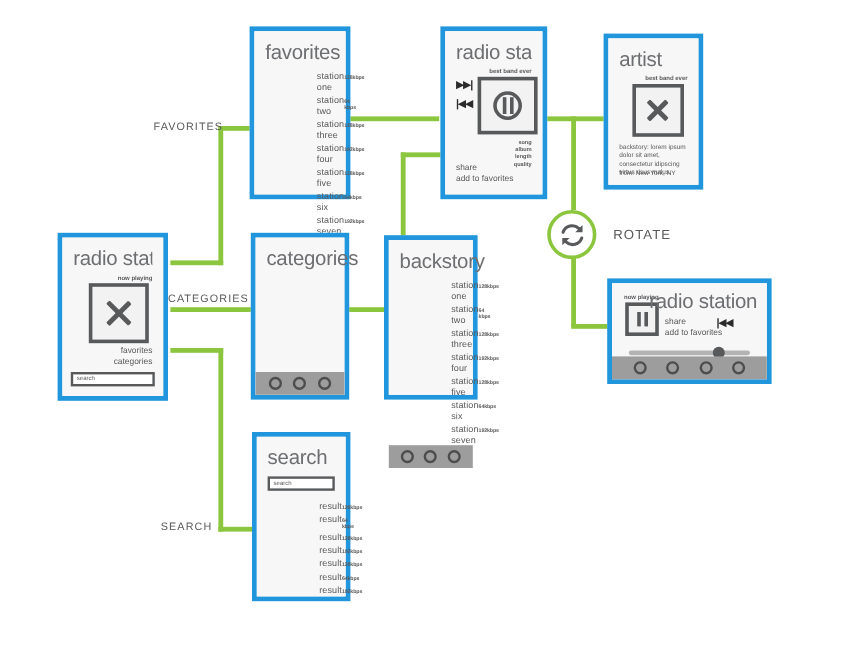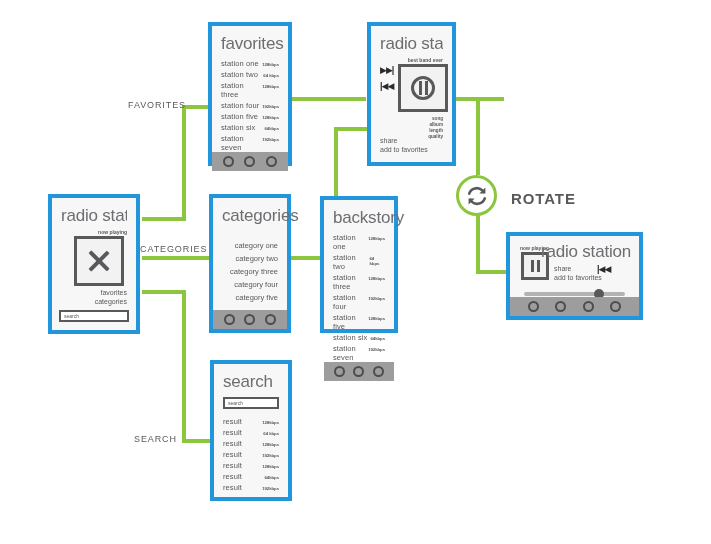--- a/index.html
+++ b/index.html
@@ -41,21 +41,21 @@
   }
 
   .ptitle{
     font-size:17px;font-weight:400;color:#6d6e71;
     line-height:19px;letter-spacing:-.2px;white-space:nowrap;
     margin:0 0 6px 0;
   }
 
   
   .rowlist{display:flex;flex-direction:column;gap:2px;}
-  .row{display:flex;justify-content:space-between;align-items:baseline;}
+  .row{display:flex;justify-content:space-between;align-items:baseline;margin-left:43px;}
   .row .nm{font-size:7.5px;color:#58595b;letter-spacing:.1px;}
   .row .rt{font-size:4.4px;color:#58595b;font-weight:700;letter-spacing:-.1px;}
 
   .catlist{display:flex;flex-direction:column;gap:4px;align-items:flex-end;}
   .catlist .nm{font-size:7.5px;color:#58595b;}
 
   
   .artbox{
     border:3px solid #58595b;background:#f2f2f2;
     display:flex;align-items:center;justify-content:center;
@@ -102,21 +102,21 @@
   }
   .metacol span{font-size:4.6px;color:#58595b;font-weight:700;}
 
   
   .rotate-badge{
     position:absolute;border-radius:50%;background:#ffffff;
     border:3px solid #8cc63f;box-sizing:border-box;
     display:flex;align-items:center;justify-content:center;
   }
   .rotate-label{
-    position:absolute;font-size:15px;letter-spacing:.9px;color:#58595b;font-weight:bold;
+    position:absolute;font-size:11px;letter-spacing:.9px;color:#58595b;
   }
 
   
   .slider{position:absolute;height:4px;background:#b3b3b3;border-radius:2px;}
   .slider .knob{
     position:absolute;top:50%;width:10px;height:10px;border-radius:50%;
     background:#58595b;transform:translate(-50%,-50%);
   }
   .lnav{
     position:absolute;left:0;right:0;bottom:0;height:19px;background:#9d9d9d;
@@ -223,20 +223,33 @@
           <span>quality</span>
         </div>
         <div style="position:absolute;left:9px;top:110px;">
           <div class="midlbl">share</div>
           <div class="midlbl">add to favorites</div>
         </div>
       </div>
     </div>
   </div>
 
+  <div class="phone" style="left:503px;top:28px;width:83px;height:130px;">
+    <div class="screen">
+      <div class="scr-body">
+        <div class="ptitle">artist</div>
+        <div class="tinylbl b" style="position:absolute;right:9px;top:31px;">best band ever</div>
+        <div class="artbox" style="position:absolute;left:20px;top:38px;width:43px;height:44px;">
+          <div class="xmark"></div>
+        </div>
+        <div class="mini" style="position:absolute;left:9px;right:9px;top:88px;">backstory: lorem ipsum dolor sit amet, consectetur idipscing virtus risus malus.</div>
+        <div class="mini" style="position:absolute;left:9px;top:110px;">from: New York, NY</div>
+      </div>
+    </div>
+  </div>
 
   <div class="rotate-badge" style="left:456px;top:175px;width:41px;height:41px;">
     <svg width="24" height="24" viewBox="0 0 24 24">
       <path d="M4.2 9.6a8 8 0 0 1 13.1-3.2l1.6 1.6" fill="none" stroke="#58595b" stroke-width="2.6" stroke-linecap="round"></path>
       <polygon points="20.4,3.6 20.4,9.6 14.4,9.6" fill="#58595b"></polygon>
       <path d="M19.8 14.4a8 8 0 0 1-13.1 3.2L5.1 16" fill="none" stroke="#58595b" stroke-width="2.6" stroke-linecap="round"></path>
       <polygon points="3.6,20.4 3.6,14.4 9.6,14.4" fill="#58595b"></polygon>
     </svg>
   </div>
   <div class="rotate-label" style="left:511px;top:190px;">ROTATE</div>
@@ -257,27 +270,20 @@
           <span>search</span>
         </div>
       </div>
     </div>
   </div>
 
   <div class="phone" style="left:209px;top:194px;width:82px;height:139px;">
     <div class="screen">
       <div class="scr-body">
         <div class="ptitle">categories</div>
-        <div class="catlist" style="margin-top:16px;">
-          <div class="nm">category one</div>
-          <div class="nm">category two</div>
-          <div class="nm">category three</div>
-          <div class="nm">category four</div>
-          <div class="nm">category five</div>
-        </div>
       </div>
       <div class="navbar">
         <div class="navdot"></div>
         <div class="navdot"></div>
         <div class="navdot"></div>
       </div>
     </div>
   </div>
 
   <div class="phone" style="left:320px;top:196px;width:78px;height:137px;">

